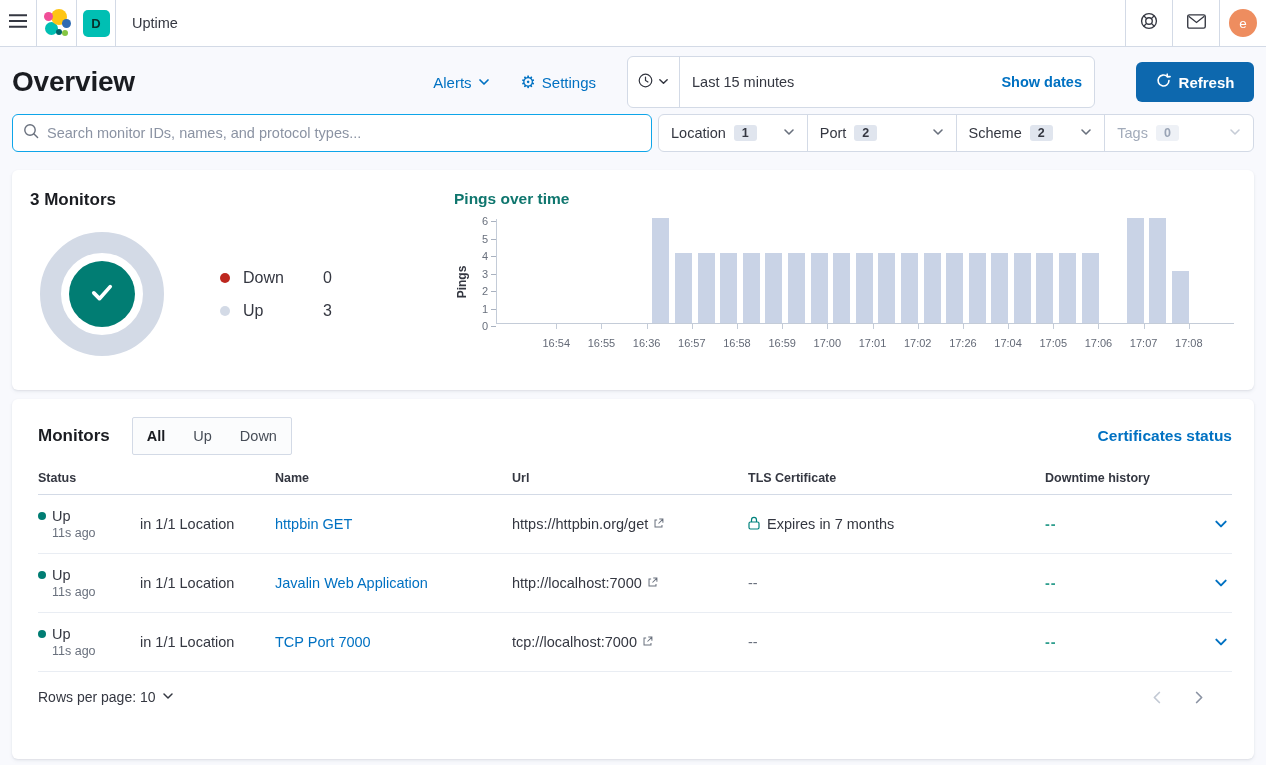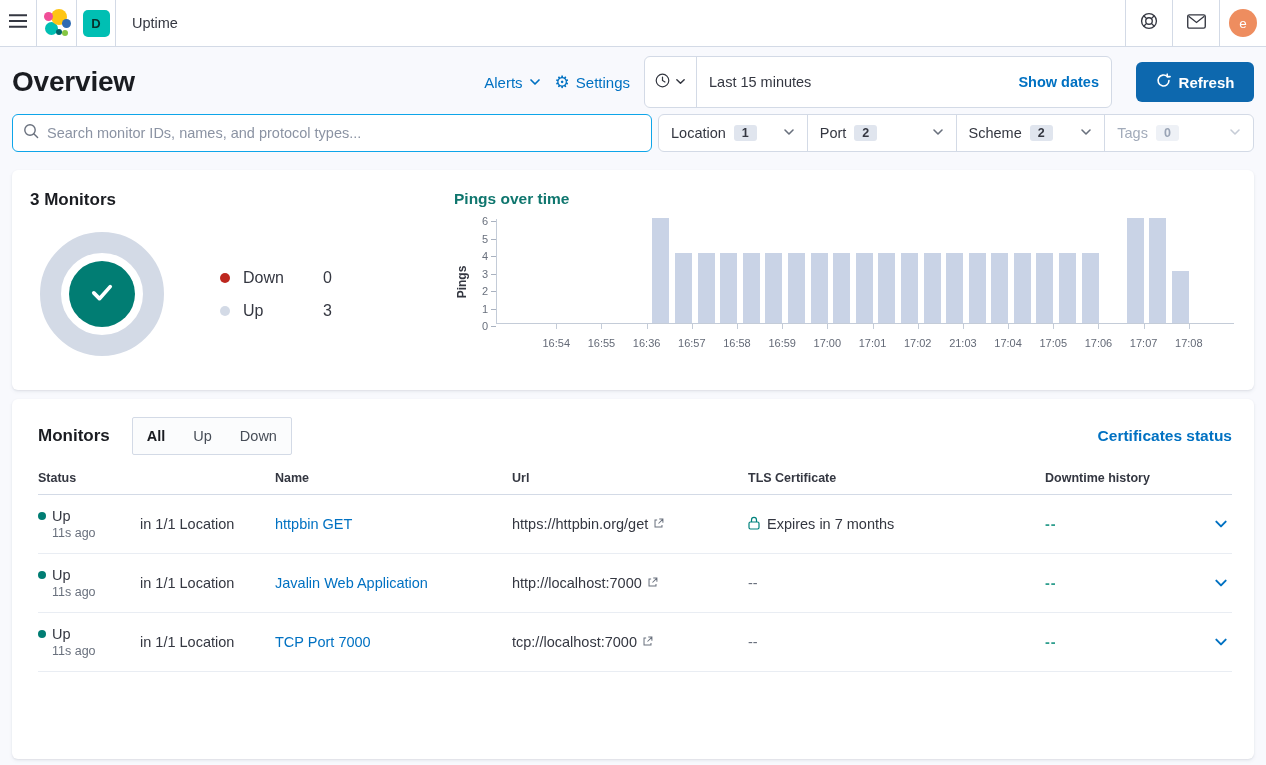--- a/index.html
+++ b/index.html
@@ -27,21 +27,21 @@
   .deploy-badge { width:27px; height:27px; background:#00BFB3; border-radius:5px; color:#07332e; font-weight:700; font-size:13px; display:flex; align-items:center; justify-content:center; cursor:pointer; }
   .breadcrumb { display:flex; align-items:center; padding-left:16px; font-size:14.5px; color:#343741; }
   .hdr-icon-btn { width:47px; cursor:pointer; }
   .avatar { width:28px; height:28px; border-radius:50%; background:#ee8d5f; color:#fff; font-size:13.5px; display:flex; align-items:center; justify-content:center; cursor:pointer; }
 
   
   .content { padding:0 12px; }
 
   .toolbar-row { display:flex; align-items:center; margin-top:13px; height:44px; }
   .page-title { font-size:28px; font-weight:700; color:#1a1c21; letter-spacing:-0.2px; }
-  .toolbar-right { margin-left:auto; display:flex; align-items:center; gap:14px; }
+  .toolbar-right { margin-left:auto; display:flex; align-items:center; gap:31px; }
   .link-blue { color:#0071c2; font-size:15px; cursor:pointer; display:flex; align-items:center; gap:6px; }
   .gear-glyph { font-size:17px; line-height:1; color:#0071c2; }
   .datepicker { display:flex; align-items:center; width:468px; height:52px; background:#fff; border:1px solid #d3dae6; border-radius:6px; overflow:hidden; }
   .dp-toggle { display:flex; align-items:center; gap:5px; padding:0 10px; height:100%; border-right:1px solid #d3dae6; cursor:pointer; color:#343741; }
   .dp-text { padding:0 12px; font-size:14.5px; color:#343741; flex:1; }
   .dp-showdates { padding:0 12px; font-size:14.5px; font-weight:600; color:#0071c2; cursor:pointer; white-space:nowrap; }
   .refresh-btn { margin-left:10px; height:40px; min-width:118px; background:#0d68ae; border:none; border-radius:6px; color:#fff; font-size:15px; font-weight:600; font-family:inherit; display:flex; align-items:center; justify-content:center; gap:8px; cursor:pointer; }
 
   .filter-row { display:flex; margin-top:10px; gap:6px; }
   .search-box { flex:0 0 640px; height:38px; background:#fff; border:1px solid #0ea5e9; border-radius:6px; display:flex; align-items:center; padding:0 10px; gap:8px; }
@@ -346,21 +346,21 @@
           <span class="xtick-label" style="left: 240.98px;">16:58</span>
           <span class="xtick-mark" style="left: 286.163px;"></span>
           <span class="xtick-label" style="left: 286.163px;">16:59</span>
           <span class="xtick-mark" style="left: 331.347px;"></span>
           <span class="xtick-label" style="left: 331.347px;">17:00</span>
           <span class="xtick-mark" style="left: 376.531px;"></span>
           <span class="xtick-label" style="left: 376.531px;">17:01</span>
           <span class="xtick-mark" style="left: 421.714px;"></span>
           <span class="xtick-label" style="left: 421.714px;">17:02</span>
           <span class="xtick-mark" style="left: 466.898px;"></span>
-          <span class="xtick-label" style="left: 466.898px;">21:03</span>
+          <span class="xtick-label" style="left: 466.898px;">17:26</span>
           <span class="xtick-mark" style="left: 512.082px;"></span>
           <span class="xtick-label" style="left: 512.082px;">17:04</span>
           <span class="xtick-mark" style="left: 557.265px;"></span>
           <span class="xtick-label" style="left: 557.265px;">17:05</span>
           <span class="xtick-mark" style="left: 602.449px;"></span>
           <span class="xtick-label" style="left: 602.449px;">17:06</span>
           <span class="xtick-mark" style="left: 647.633px;"></span>
           <span class="xtick-label" style="left: 647.633px;">17:07</span>
           <span class="xtick-mark" style="left: 692.816px;"></span>
           <span class="xtick-label" style="left: 692.816px;">17:08</span>
@@ -467,15 +467,35 @@
           </div>
         <div class="tls-cell muted">--</div>
         <div class="downtime-cell">--</div>
         <div class="expand-btn">
             <svg width="14" height="14" viewBox="0 0 12 12">
               <path d="M2 4l4 4 4-4" fill="none" stroke="#0071c2" stroke-width="1.7" stroke-linecap="round" stroke-linejoin="round"></path>
             </svg>
           </div>
       </div>
 
+      <div class="tbl-footer">
+        <div class="rpp">
+          <span>Rows per page: 10</span>
+          <span><svg width="12" height="12" viewBox="0 0 12 12">
+                <path d="M2 4l4 4 4-4" fill="none" stroke="#343741" stroke-width="1.5" stroke-linecap="round" stroke-linejoin="round"></path>
+              </svg></span>
+        </div>
+        <div class="pager">
+          <span class="pg pg-prev">
+              <svg width="15" height="15" viewBox="0 0 12 12">
+                <path d="M7.5 2L3.5 6l4 4" fill="none" stroke="currentColor" stroke-width="1.4" stroke-linecap="round" stroke-linejoin="round"></path>
+              </svg>
+            </span>
+          <span class="pg pg-next">
+              <svg width="15" height="15" viewBox="0 0 12 12">
+                <path d="M4.5 2l4 4-4 4" fill="none" stroke="currentColor" stroke-width="1.4" stroke-linecap="round" stroke-linejoin="round"></path>
+              </svg>
+            </span>
+        </div>
+      </div>
     </div>
   </div>
 </div>
 
 </body></html>

